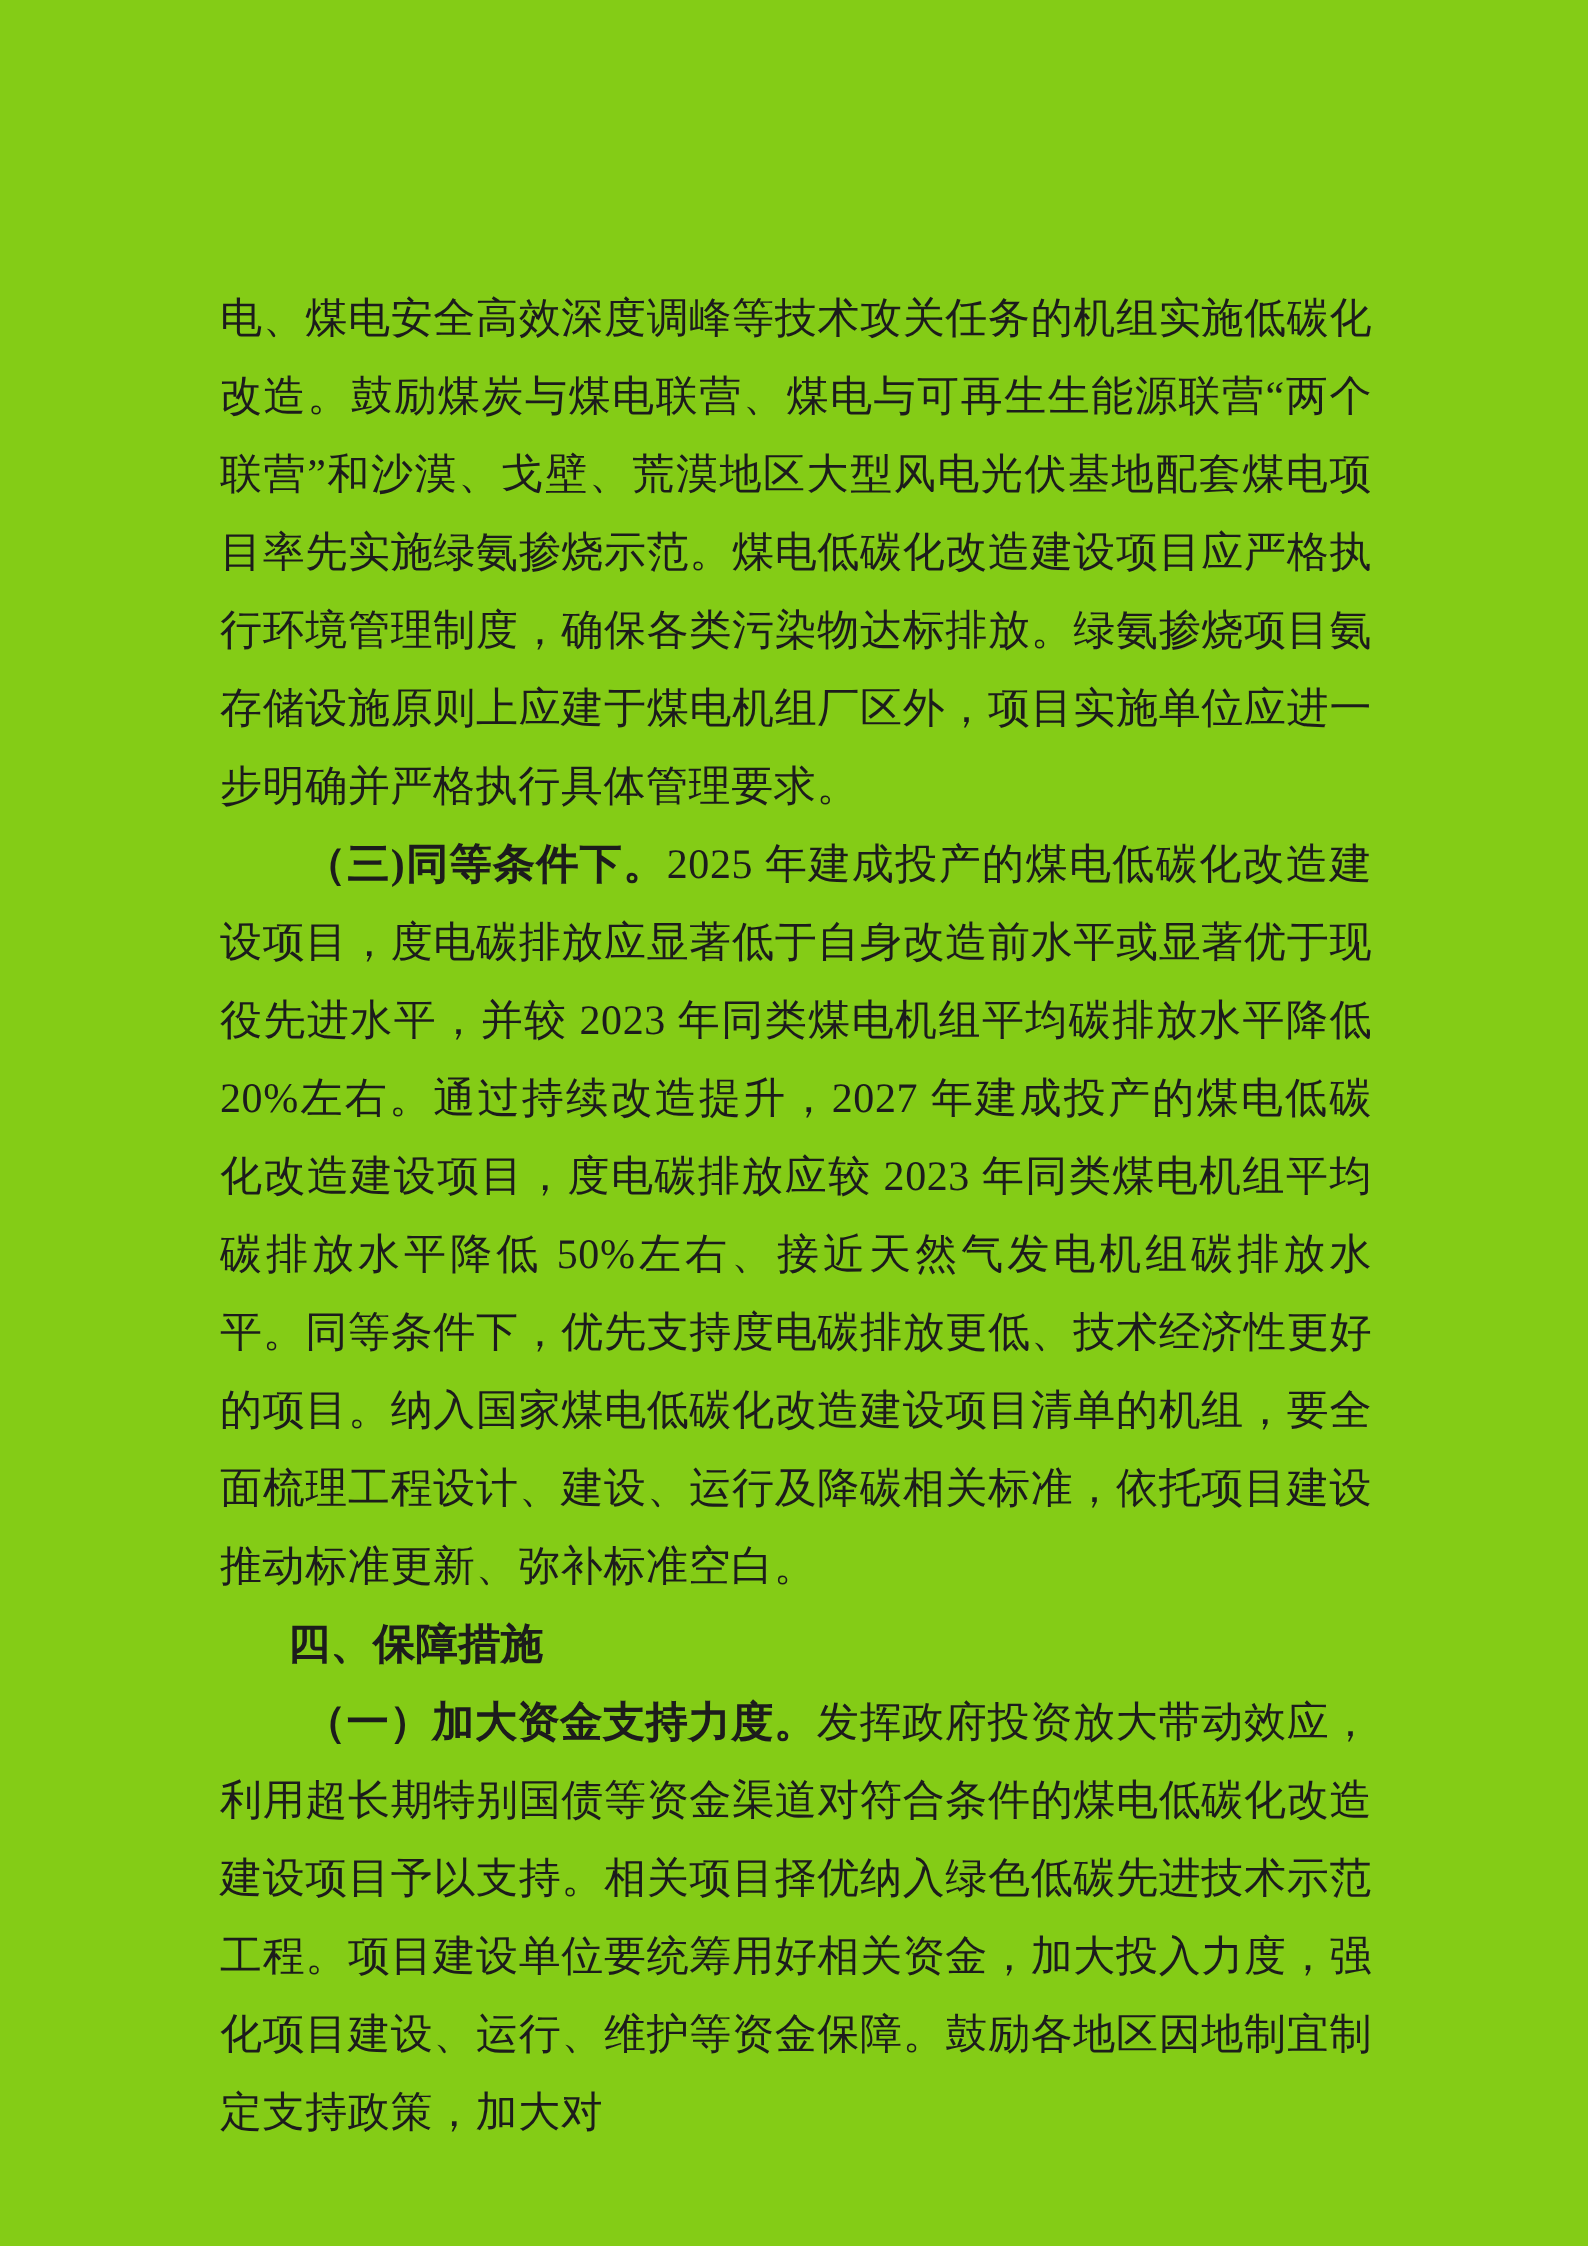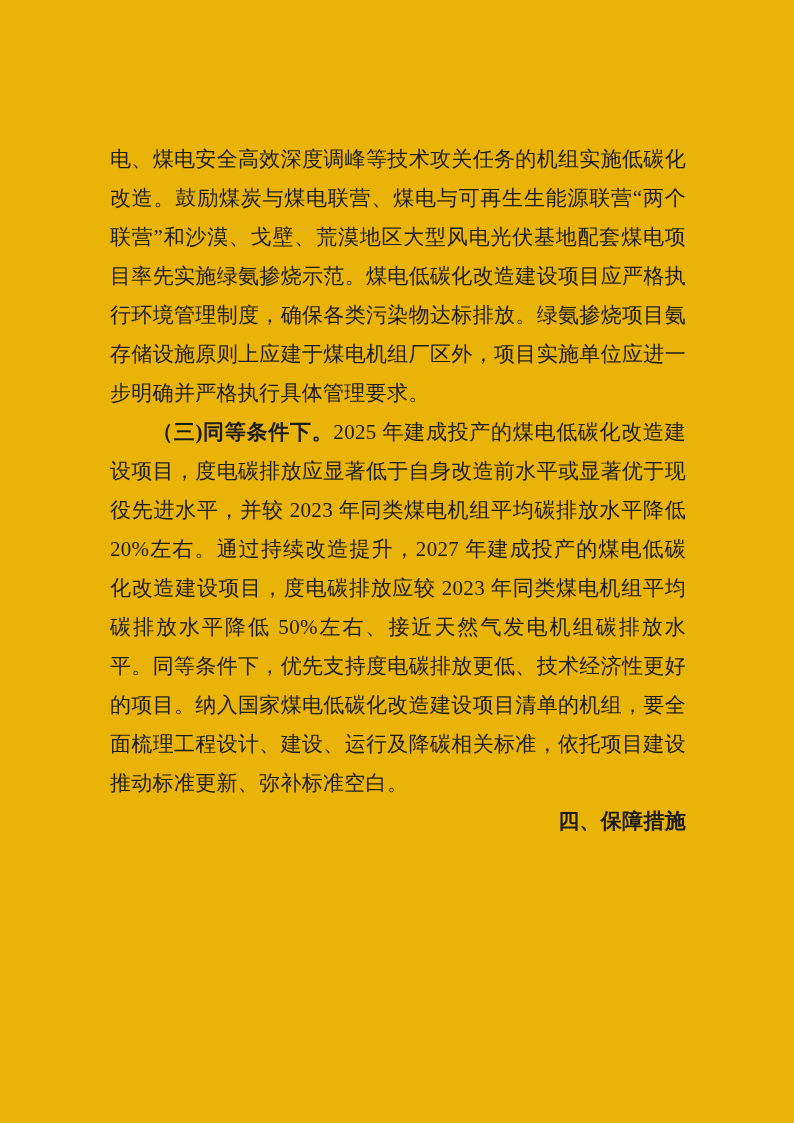--- a/index.html
+++ b/index.html
@@ -2,54 +2,55 @@
 <html><head>
 <meta charset="utf-8">
 <style>
   * { margin: 0; padding: 0; box-sizing: border-box; }
   html, body { background: #ffffff; }
   .page {
     position: relative;
     width: 794px;
     height: 1123px;
     margin: 0 auto;
-    background: #eab308;
+    background: #84cc16;
     overflow: hidden;
     font-family: "Liberation Serif", serif;
     color: #1c1c1c;
   }
   .content {
     position: absolute;
     left: 110px;
     top: 140px;
     width: 576px;
     font-size: 21px;
     line-height: 39px;
     text-align: justify;
     letter-spacing: 0.3px;
   }
   p.body-par { text-indent: 42px; }
   p.body-par.no-indent { text-indent: 0; }
   .lead { font-weight: 700; }
   .heading {
-    font-family: Liberation Mono, monospace;
+    font-family: Liberation Sans, sans-serif;
     font-weight: 700;
     font-size: 21px;
     line-height: 39px;
     text-indent: 34px;
-    text-align: right;
+    text-align: left;
   }
 </style>
 </head>
 <body>
 
 <div class="page">
   <div class="content">
 
     <p class="body-par no-indent"><span>电、煤电安全高效深度调峰等技术攻关任务的机组实施低碳化改造。鼓励煤炭与煤电联营、煤电与可再生生能源联营“两个联营”和沙漠、戈壁、荒漠地区大型风电光伏基地配套煤电项目率先实施绿氨掺烧示范。煤电低碳化改造建设项目应严格执行环境管理制度，确保各类污染物达标排放。绿氨掺烧项目氨存储设施原则上应建于煤电机组厂区外，项目实施单位应进一步明确并严格执行具体管理要求。</span></p>
 
     <p class="body-par"><span class="lead">（三)同等条件下。</span><span>2025 年建成投产的煤电低碳化改造建设项目，度电碳排放应显著低于自身改造前水平或显著优于现役先进水平，并较 2023 年同类煤电机组平均碳排放水平降低 20%左右。通过持续改造提升，2027 年建成投产的煤电低碳化改造建设项目，度电碳排放应较 2023 年同类煤电机组平均碳排放水平降低 50%左右、接近天然气发电机组碳排放水平。同等条件下，优先支持度电碳排放更低、技术经济性更好的项目。纳入国家煤电低碳化改造建设项目清单的机组，要全面梳理工程设计、建设、运行及降碳相关标准，依托项目建设推动标准更新、弥补标准空白。</span></p>
 
     <div class="heading">四、保障措施</div>
 
+    <p class="body-par"><span class="lead">（一）加大资金支持力度。</span><span>发挥政府投资放大带动效应，利用超长期特别国债等资金渠道对符合条件的煤电低碳化改造建设项目予以支持。相关项目择优纳入绿色低碳先进技术示范工程。项目建设单位要统筹用好相关资金，加大投入力度，强化项目建设、运行、维护等资金保障。鼓励各地区因地制宜制定支持政策，加大对</span></p>
 
   </div>
 </div>
 
 </body></html>

